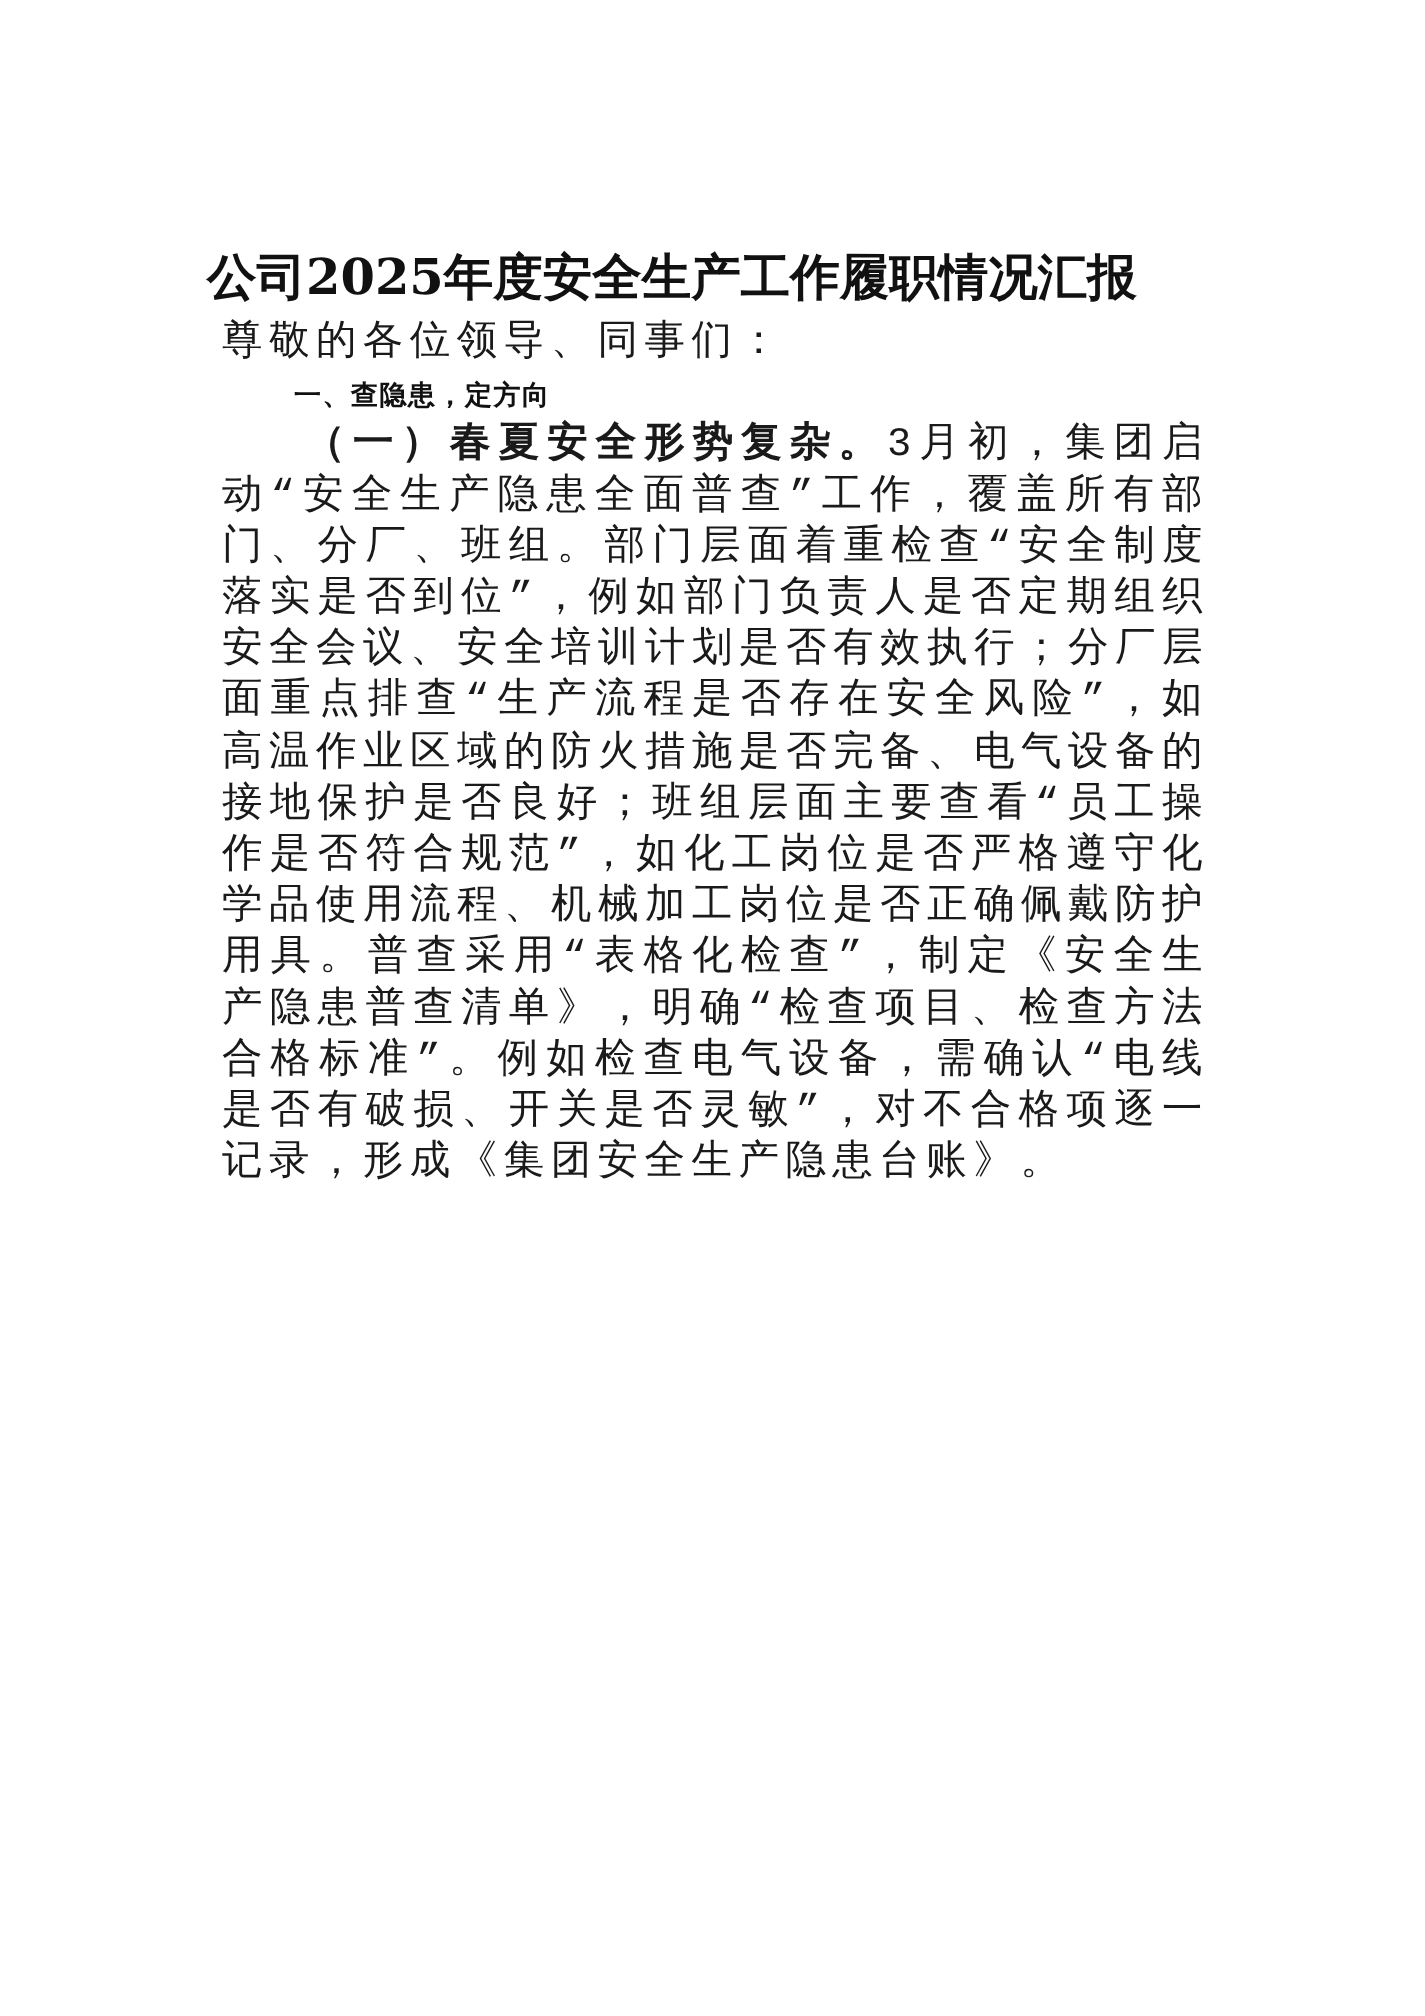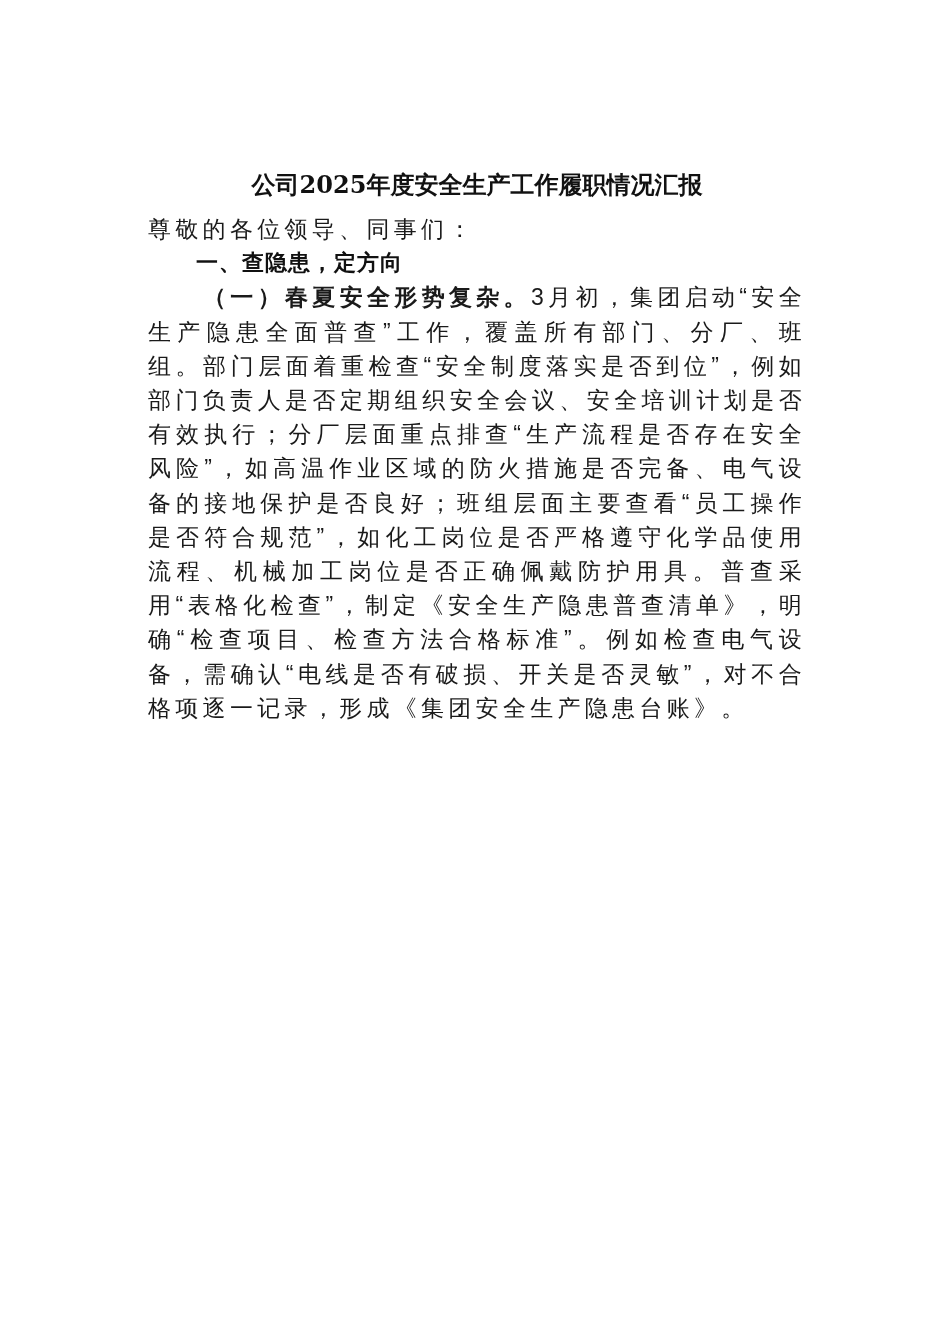--- a/index.html
+++ b/index.html
@@ -1,34 +1,34 @@
 <!DOCTYPE html>
 <html><head>
 <meta charset="utf-8">
 <style>
   html, body { margin: 0; padding: 0; background: #ffffff; }
   body { width: 950px; height: 1344px; position: relative; overflow: hidden; }
   .page { position: absolute; left: 148px; top: 160px; width: 658px; color: #111; }
   .title {
     font-family: "DejaVu Serif", "Liberation Serif", serif;
-    font-weight: bold; font-size: 24px; text-align: center;
+    font-weight: bold; font-size: 33px; text-align: left;
     margin: 0; height: 50px; line-height: 50px; letter-spacing: 0px;
     white-space: nowrap; margin-left: -10px; margin-right: -10px;
   }
   .p {
-    font-family: Liberation Sans, sans-serif;
-    font-size: 23px; line-height: 34.2px; margin: 0;
+    font-family: Liberation Mono, monospace;
+    font-size: 27px; line-height: 34.2px; margin: 0;
     letter-spacing: 4.3px; text-align: justify; text-align-last: left;
     font-weight: 300; color: #1a1a1a;
   }
   .salutation { margin-top: 2px; }
   .indent { text-indent: 55px; }
   .h1 {
     font-family: Liberation Serif, serif;
-    font-weight: bold; font-size: 22px; line-height: 34.2px;
+    font-weight: bold; font-size: 18px; line-height: 34.2px;
     margin: 0; text-indent: 48px; letter-spacing: 1px; color: #111;
   }
   .h2 { font-weight: bold; }
 </style>
 </head>
 <body>
 
 <div class="page">
   <h1 class="title">公司2025年度安全生产工作履职情况汇报</h1>
   <p class="p salutation">尊敬的各位领导、同事们：</p>

